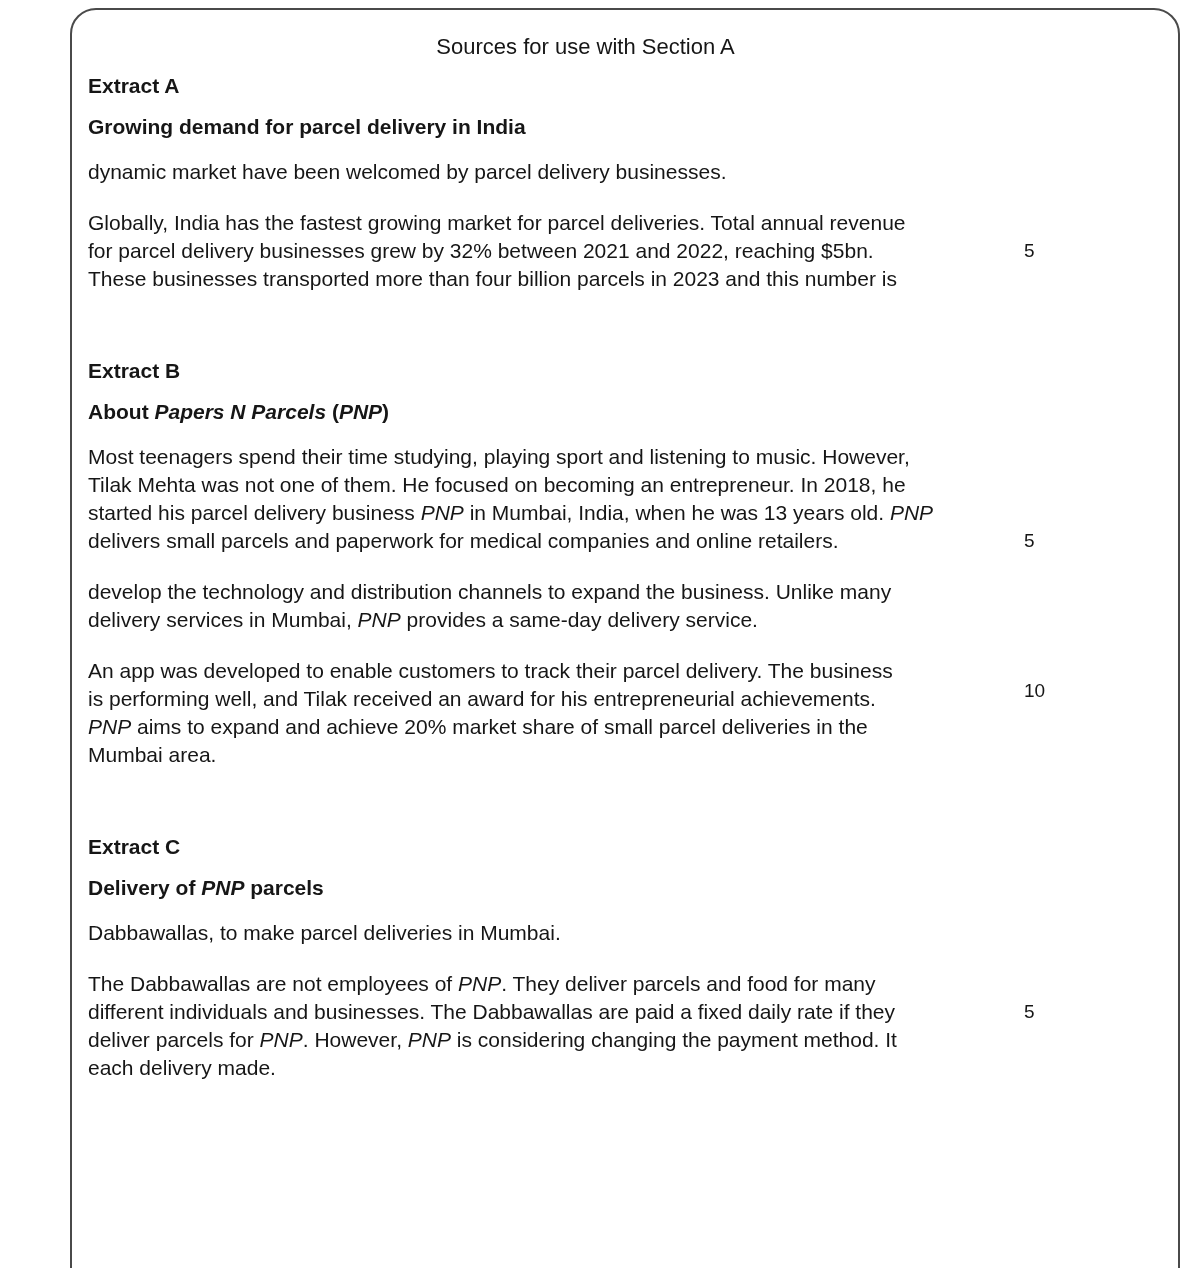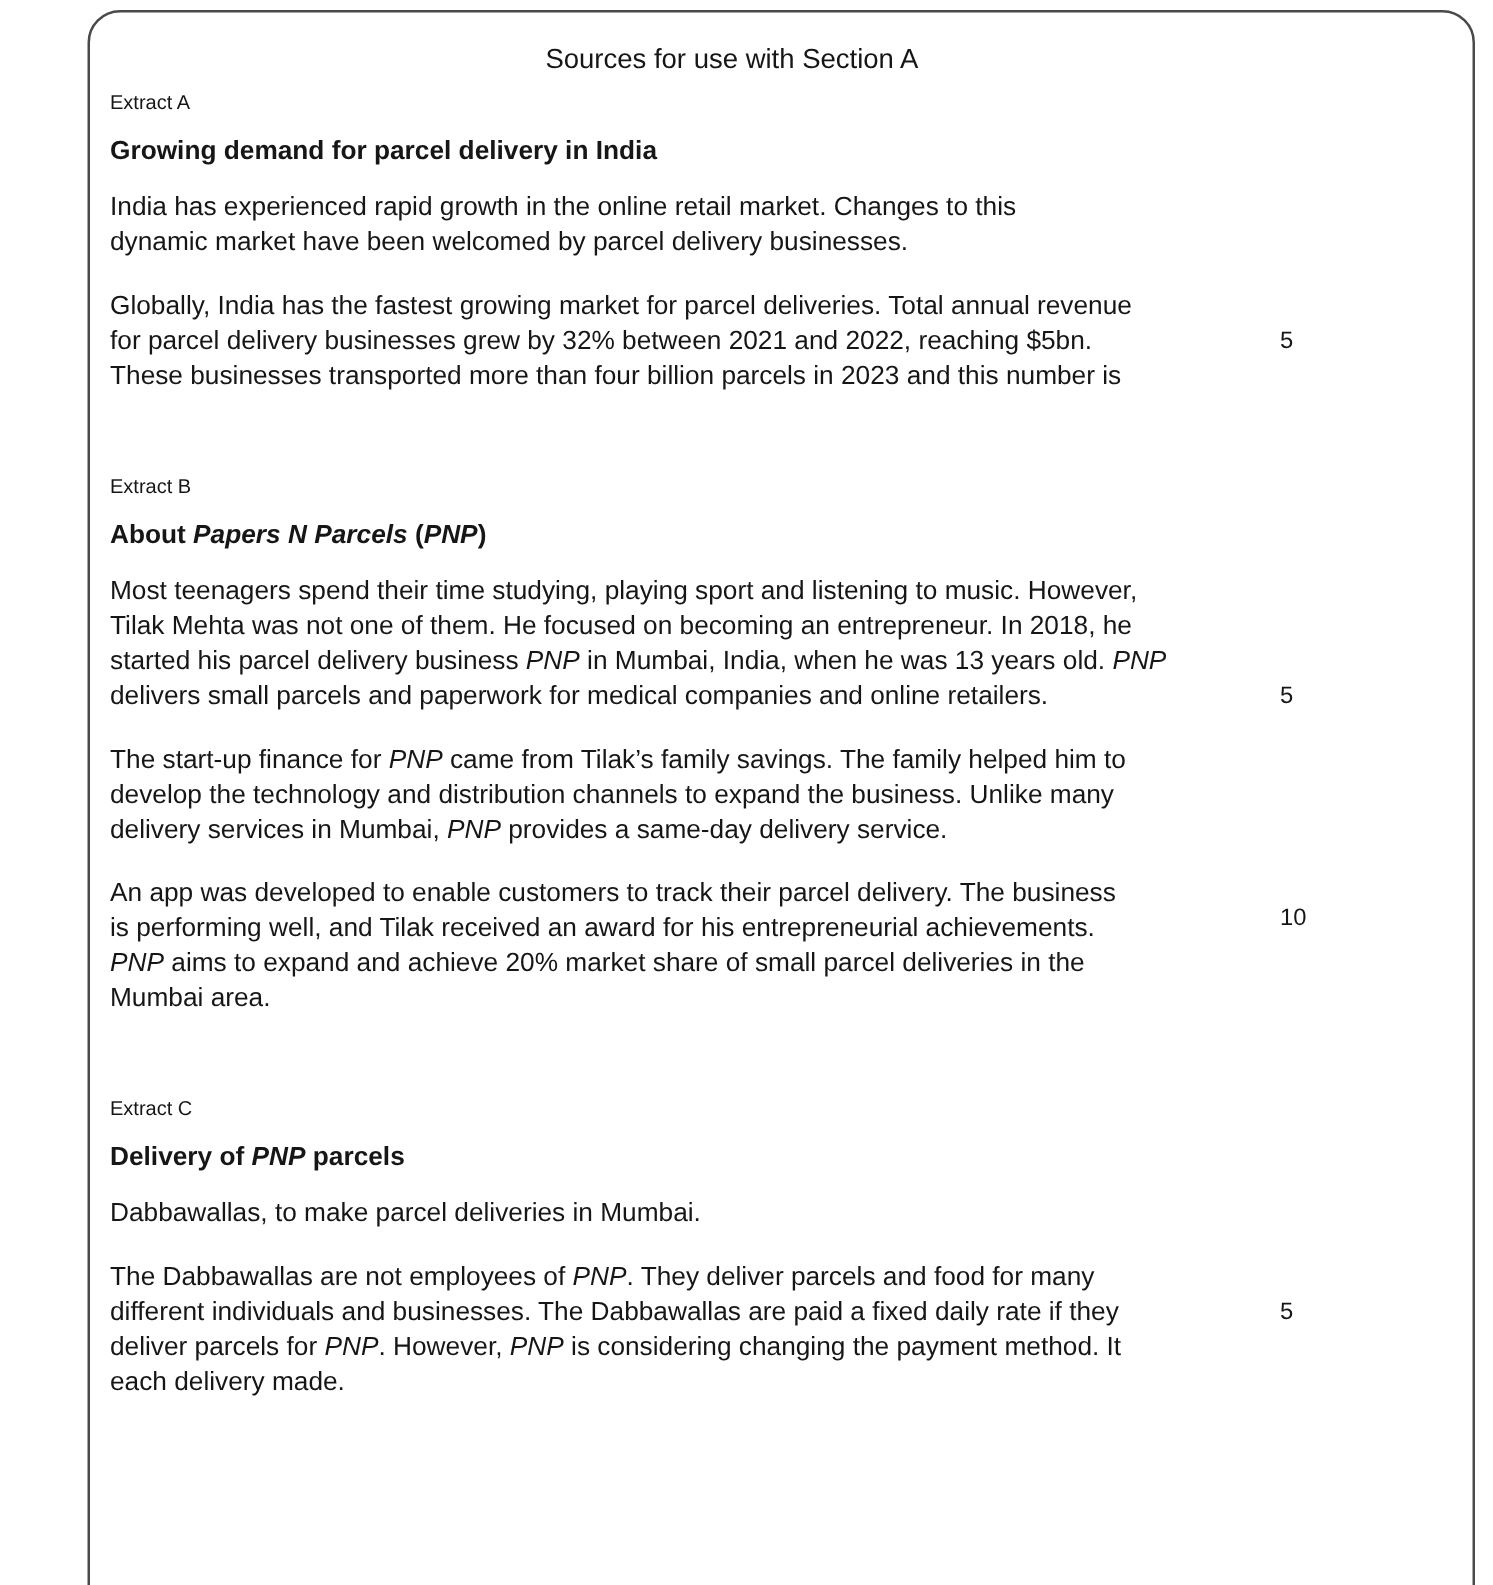--- a/index.html
+++ b/index.html
@@ -30,22 +30,22 @@
     padding: 24px 0 0 16px;
   }
   .doc-title {
     width: 995px;
     text-align: center;
     font-size: 22px;
     font-weight: 400;
     margin: 0 0 12px 0;
   }
   .extract-heading {
-    font-size: 16px;
-    font-weight: 400;
+    font-size: 21px;
+    font-weight: 700;
     margin: 66px 0 17px 0;
   }
   .extract:first-child .extract-heading {
     margin-top: 14px;
   }
   .extract-subheading {
     font-size: 21px;
     font-weight: 700;
     margin: 0 0 19px 0;
   }
@@ -77,42 +77,40 @@
 <body>
 
 <div class="page-frame">
   <div class="doc">
     <h2 class="doc-title">Sources for use with Section A</h2>
     <div>
         <section class="extract">
           <h3 class="extract-heading">Extract A</h3>
           <h4 class="extract-subheading"><span>Growing demand for parcel delivery in India</span></h4>
           <div class="para">
-            <div class="line"><span>India has experienced rapid growth in the online retail market. Changes to this</span></div>
             <div class="line"><span>dynamic market have been welcomed by parcel delivery businesses.</span></div>
           </div>
           <div class="para">
             <div class="line"><span>Globally, India has the fastest growing market for parcel deliveries. Total annual revenue</span></div>
             <div class="line"><span>for parcel delivery businesses grew by 32% between 2021 and 2022, reaching $5bn.</span></div>
             <div class="line"><span>These businesses transported more than four billion parcels in 2023 and this number is</span></div>
             <span class="sidenote" style="top: 28px;">5</span>
           </div>
         </section>
         <section class="extract">
           <h3 class="extract-heading">Extract B</h3>
           <h4 class="extract-subheading"><span>About </span><span class="it">Papers N Parcels</span><span> (</span><span class="it">PNP</span><span>)</span></h4>
           <div class="para">
             <div class="line"><span>Most teenagers spend their time studying, playing sport and listening to music. However,</span></div>
             <div class="line"><span>Tilak Mehta was not one of them. He focused on becoming an entrepreneur. In 2018, he</span></div>
             <div class="line"><span>started his parcel delivery business </span><span class="it">PNP</span><span> in Mumbai, India, when he was 13 years old. </span><span class="it">PNP</span></div>
             <div class="line"><span>delivers small parcels and paperwork for medical companies and online retailers.</span></div>
             <span class="sidenote" style="top: 84px;">5</span>
           </div>
           <div class="para">
-            <div class="line"><span>The start-up finance for </span><span class="it">PNP</span><span> came from Tilak’s family savings. The family helped him to</span></div>
             <div class="line"><span>develop the technology and distribution channels to expand the business. Unlike many</span></div>
             <div class="line"><span>delivery services in Mumbai, </span><span class="it">PNP</span><span> provides a same-day delivery service.</span></div>
           </div>
           <div class="para">
             <div class="line"><span>An app was developed to enable customers to track their parcel delivery. The business</span></div>
             <div class="line"><span>is performing well, and Tilak received an award for his entrepreneurial achievements.</span></div>
             <div class="line"><span class="it">PNP</span><span> aims to expand and achieve 20% market share of small parcel deliveries in the</span></div>
             <div class="line"><span>Mumbai area.</span></div>
             <span class="sidenote" style="top: 20px;">10</span>
           </div>

